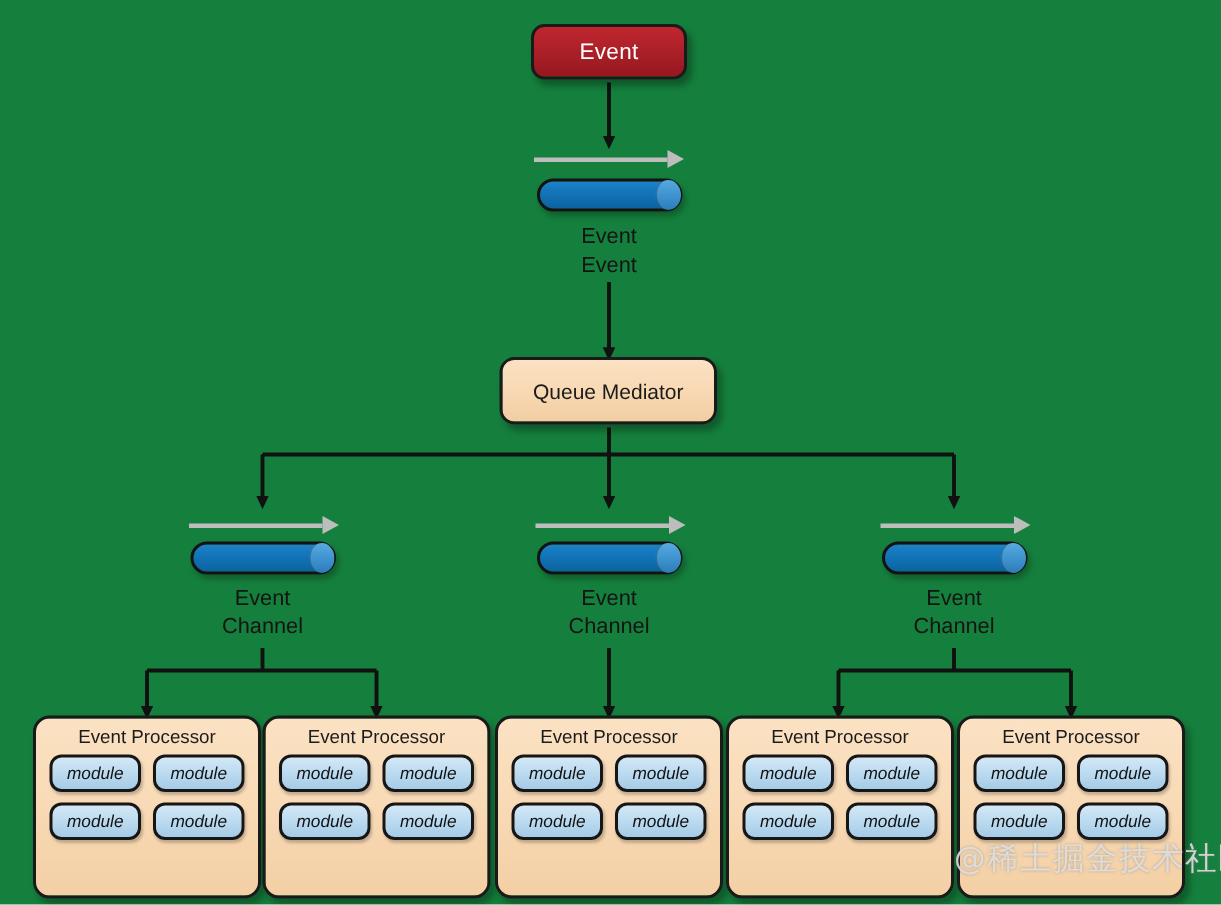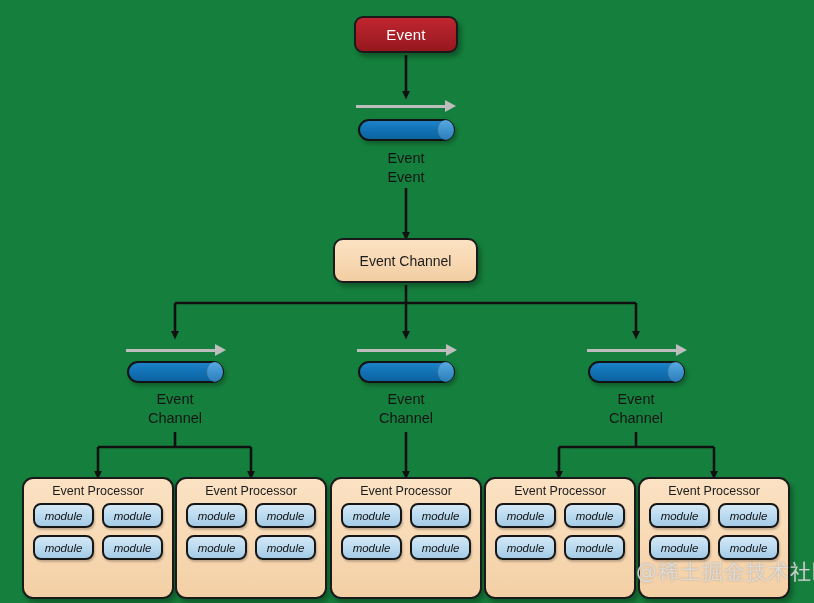--- a/index.html
+++ b/index.html
@@ -222,21 +222,21 @@
     <div class="shaft" style="width:89px;"></div>
     <div class="head" style="left:89px;"></div>
   </div>
   <div class="cyl" style="left:358px; top:119px; width:97px;"></div>
   <div class="cyl-label" style="left:356px; top:149px; width:100px;">
     <div>Event</div>
     <div>Event</div>
   </div>
 
   <div class="mediator">
-    <span>Event Channel</span>
+    <span>Queue Mediator</span>
   </div>
 
   <div class="flowarrow" style="left:126px; top:344px; width:100px;">
     <div class="shaft" style="width:89px;"></div>
     <div class="head" style="left:89px;"></div>
   </div>
   <div class="cyl" style="left:127px; top:361px; width:97px;"></div>
   <div class="cyl-label" style="left:125px; top:390px; width:100px;">
     <div>Event</div>
     <div>Channel</div>

